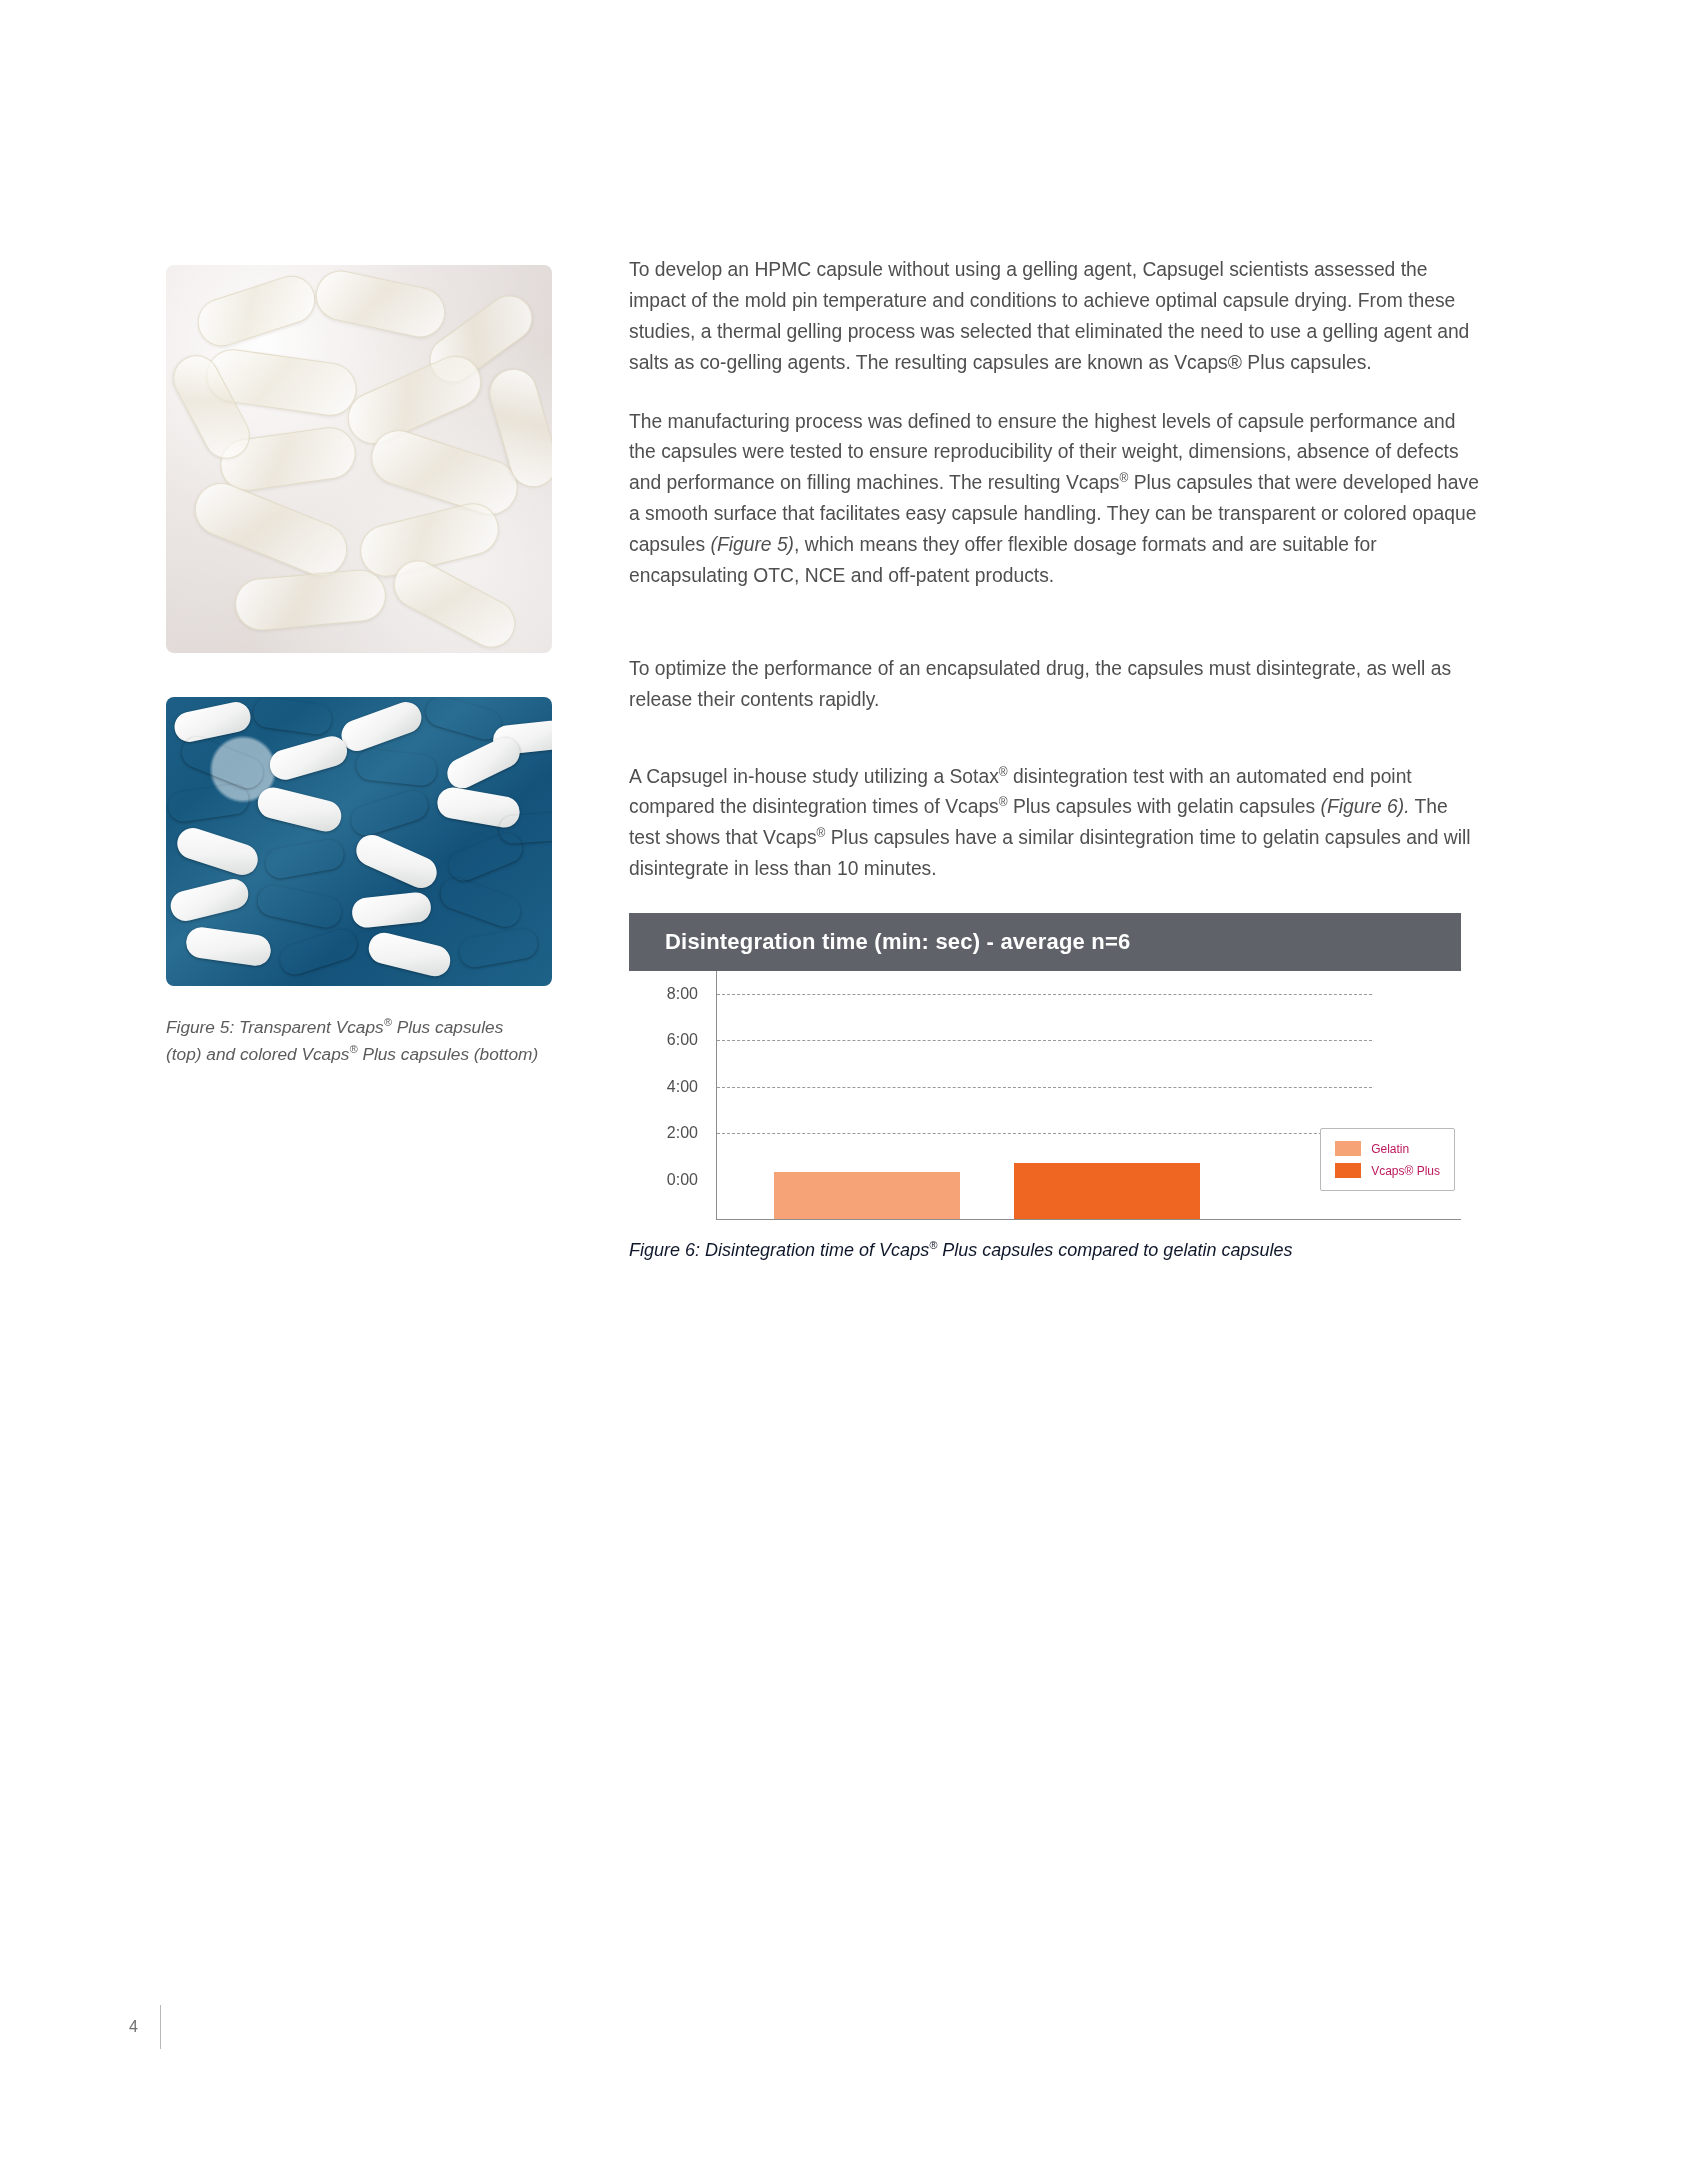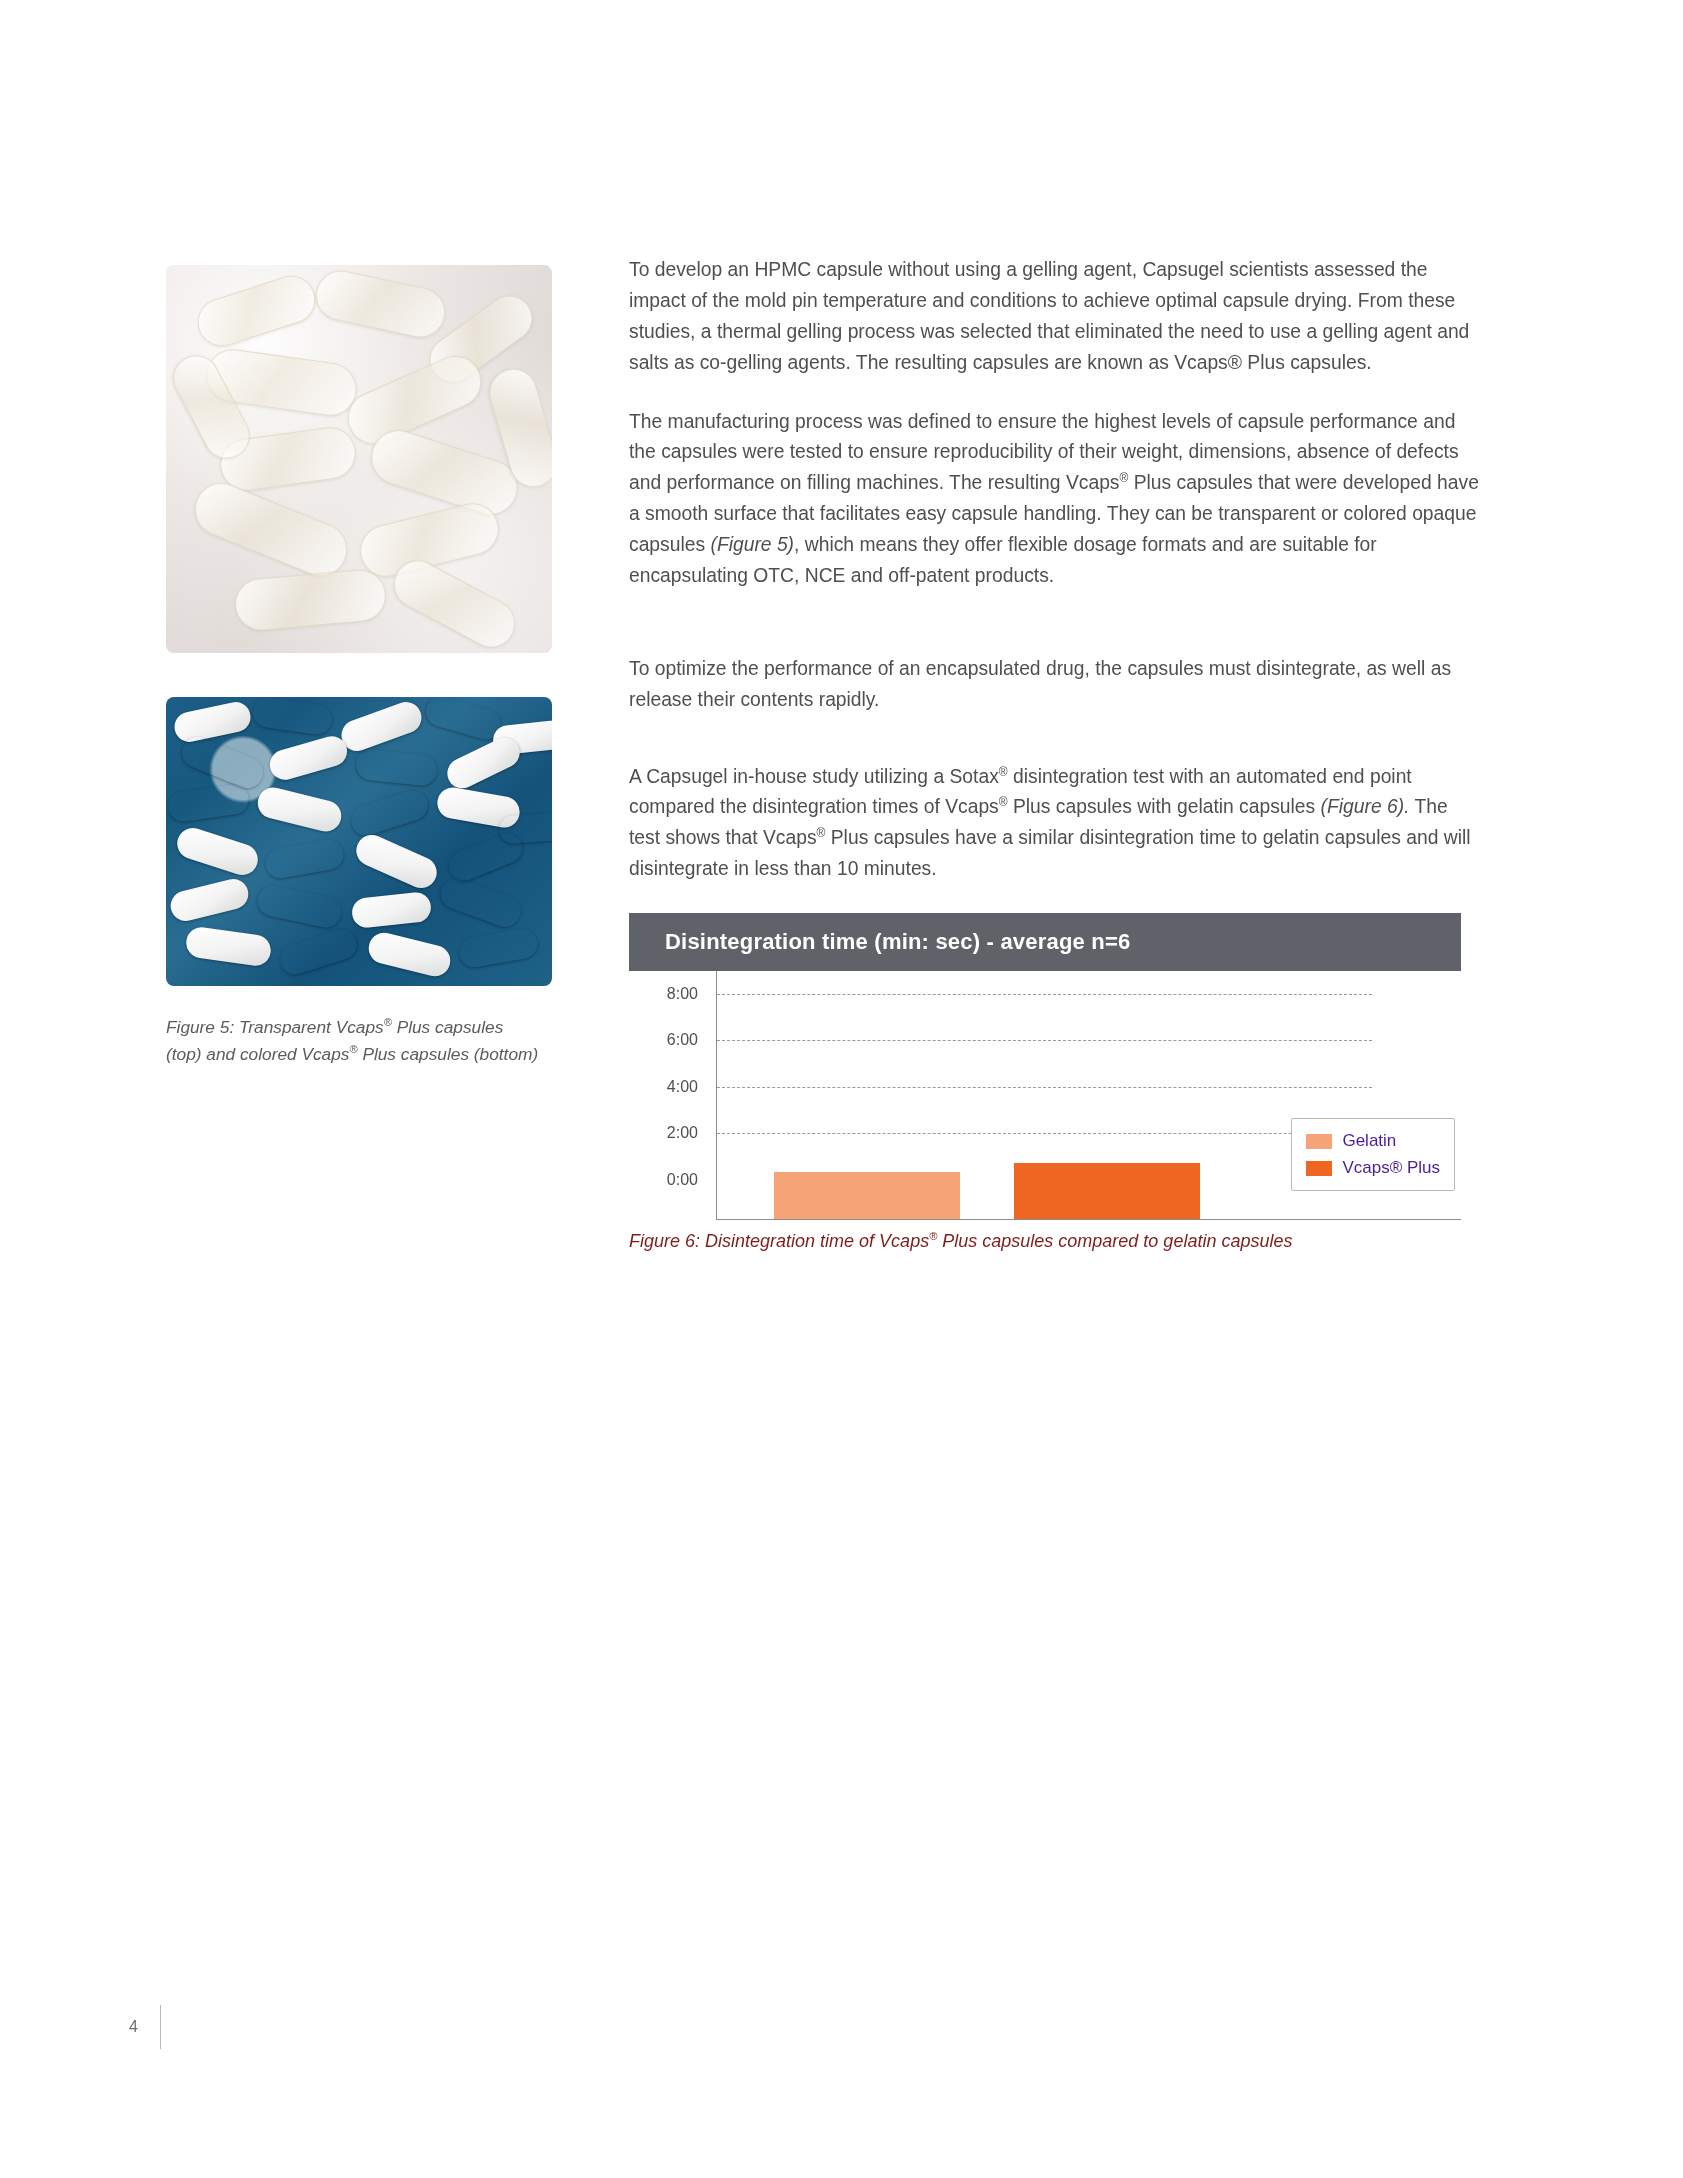--- a/index.html
+++ b/index.html
@@ -169,37 +169,37 @@
     right: 6px;
     bottom: 28px;
     border: 1px solid #b9b9b9;
     background: #ffffff;
     padding: 12px 14px;
     border-radius: 2px;
   }
   .legend-row {
     display: flex;
     align-items: center;
-    font-size: 17px;
-    color: #4c1d95;
+    font-size: 12px;
+    color: #be185d;
     margin-bottom: 7px;
   }
   .legend-row:last-child { margin-bottom: 0; }
   .swatch {
     width: 26px;
     height: 15px;
     margin-right: 10px;
     display: inline-block;
   }
 
   .chart-caption {
-    margin-top: 11px;
+    margin-top: 20px;
     font-size: 18px;
     font-style: italic;
-    color: #7f1d1d;
+    color: #0f172a;
   }
   .chart-caption sup { font-size: 11px; vertical-align: super; }
 
   
   .footer {
     position: absolute;
     left: 129px;
     bottom: 129px;
     display: flex;
     align-items: center;

